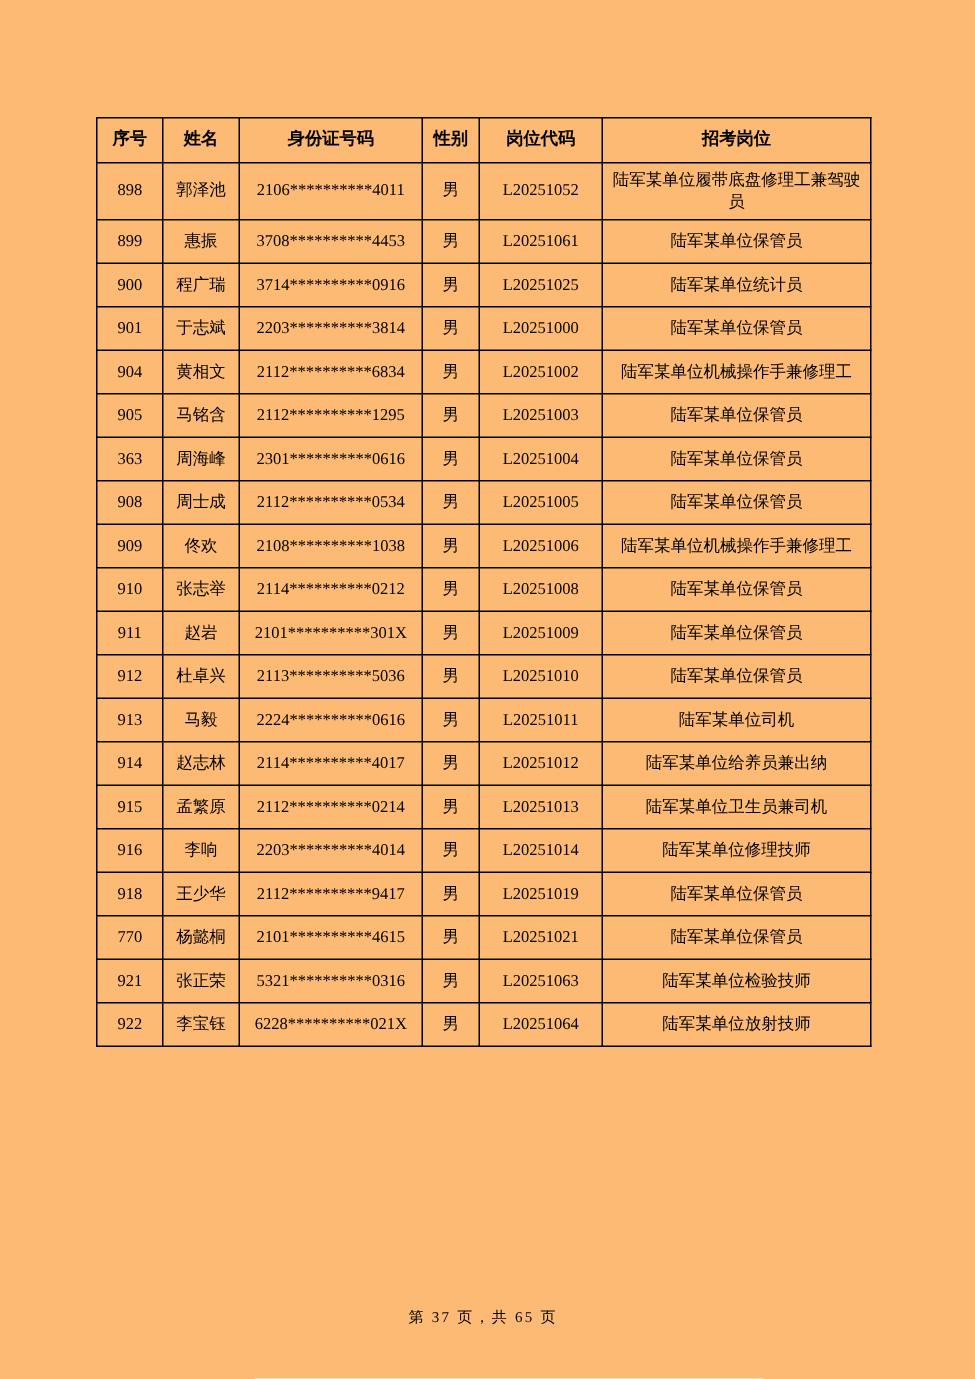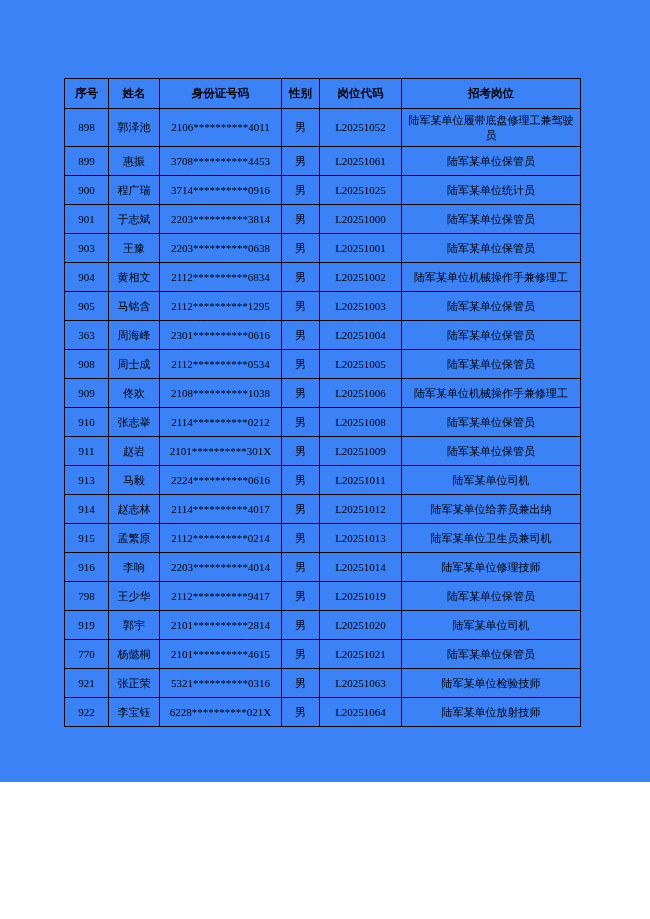--- a/index.html
+++ b/index.html
@@ -3,22 +3,22 @@
 <meta charset="utf-8">
 <style>
   html, body {
     margin: 0;
     padding: 0;
     background: #ffffff;
   }
   .page {
     position: relative;
     width: 650px;
-    height: 782px;
-    background: #3b82f6;
+    height: 919px;
+    background: #fdba74;
     font-family: "Liberation Serif", "DejaVu Serif", serif;
     color: #000000;
     overflow: hidden;
   }
   table.roster {
     position: absolute;
     left: 64px;
     top: 78px;
     border-collapse: collapse;
     table-layout: fixed;
@@ -115,28 +115,20 @@
         </tr>
         <tr class="row-normal">
           <td>901</td>
           <td>于志斌</td>
           <td>2203**********3814</td>
           <td>男</td>
           <td>L20251000</td>
           <td class="cell-pos">陆军某单位保管员</td>
         </tr>
         <tr class="row-normal">
-          <td>903</td>
-          <td>王豫</td>
-          <td>2203**********0638</td>
-          <td>男</td>
-          <td>L20251001</td>
-          <td class="cell-pos">陆军某单位保管员</td>
-        </tr>
-        <tr class="row-normal">
           <td>904</td>
           <td>黄相文</td>
           <td>2112**********6834</td>
           <td>男</td>
           <td>L20251002</td>
           <td class="cell-pos">陆军某单位机械操作手兼修理工</td>
         </tr>
         <tr class="row-normal">
           <td>905</td>
           <td>马铭含</td>
@@ -179,20 +171,28 @@
         </tr>
         <tr class="row-normal">
           <td>911</td>
           <td>赵岩</td>
           <td>2101**********301X</td>
           <td>男</td>
           <td>L20251009</td>
           <td class="cell-pos">陆军某单位保管员</td>
         </tr>
         <tr class="row-normal">
+          <td>912</td>
+          <td>杜卓兴</td>
+          <td>2113**********5036</td>
+          <td>男</td>
+          <td>L20251010</td>
+          <td class="cell-pos">陆军某单位保管员</td>
+        </tr>
+        <tr class="row-normal">
           <td>913</td>
           <td>马毅</td>
           <td>2224**********0616</td>
           <td>男</td>
           <td>L20251011</td>
           <td class="cell-pos">陆军某单位司机</td>
         </tr>
         <tr class="row-normal">
           <td>914</td>
           <td>赵志林</td>
@@ -211,34 +211,26 @@
         </tr>
         <tr class="row-normal">
           <td>916</td>
           <td>李响</td>
           <td>2203**********4014</td>
           <td>男</td>
           <td>L20251014</td>
           <td class="cell-pos">陆军某单位修理技师</td>
         </tr>
         <tr class="row-normal">
-          <td>798</td>
+          <td>918</td>
           <td>王少华</td>
           <td>2112**********9417</td>
           <td>男</td>
           <td>L20251019</td>
           <td class="cell-pos">陆军某单位保管员</td>
-        </tr>
-        <tr class="row-normal">
-          <td>919</td>
-          <td>郭宇</td>
-          <td>2101**********2814</td>
-          <td>男</td>
-          <td>L20251020</td>
-          <td class="cell-pos">陆军某单位司机</td>
         </tr>
         <tr class="row-normal">
           <td>770</td>
           <td>杨懿桐</td>
           <td>2101**********4615</td>
           <td>男</td>
           <td>L20251021</td>
           <td class="cell-pos">陆军某单位保管员</td>
         </tr>
         <tr class="row-normal">

